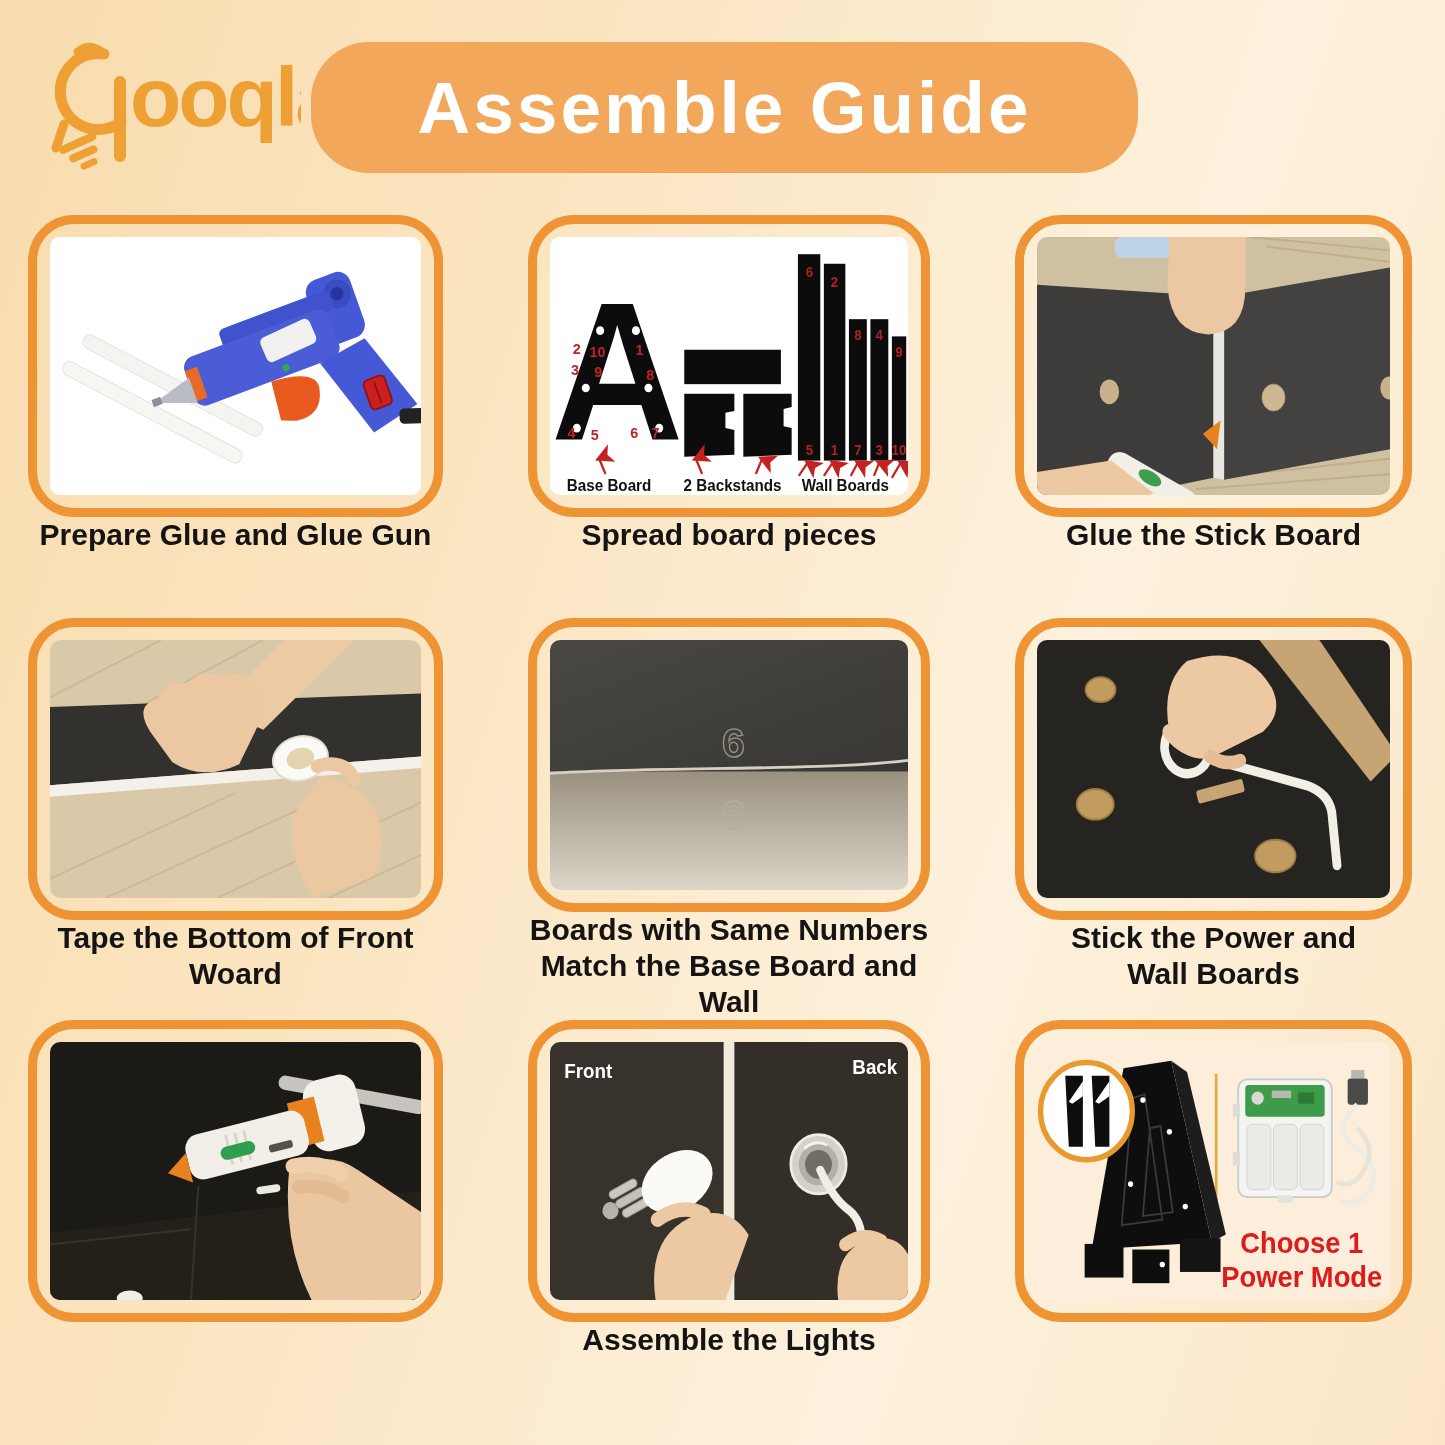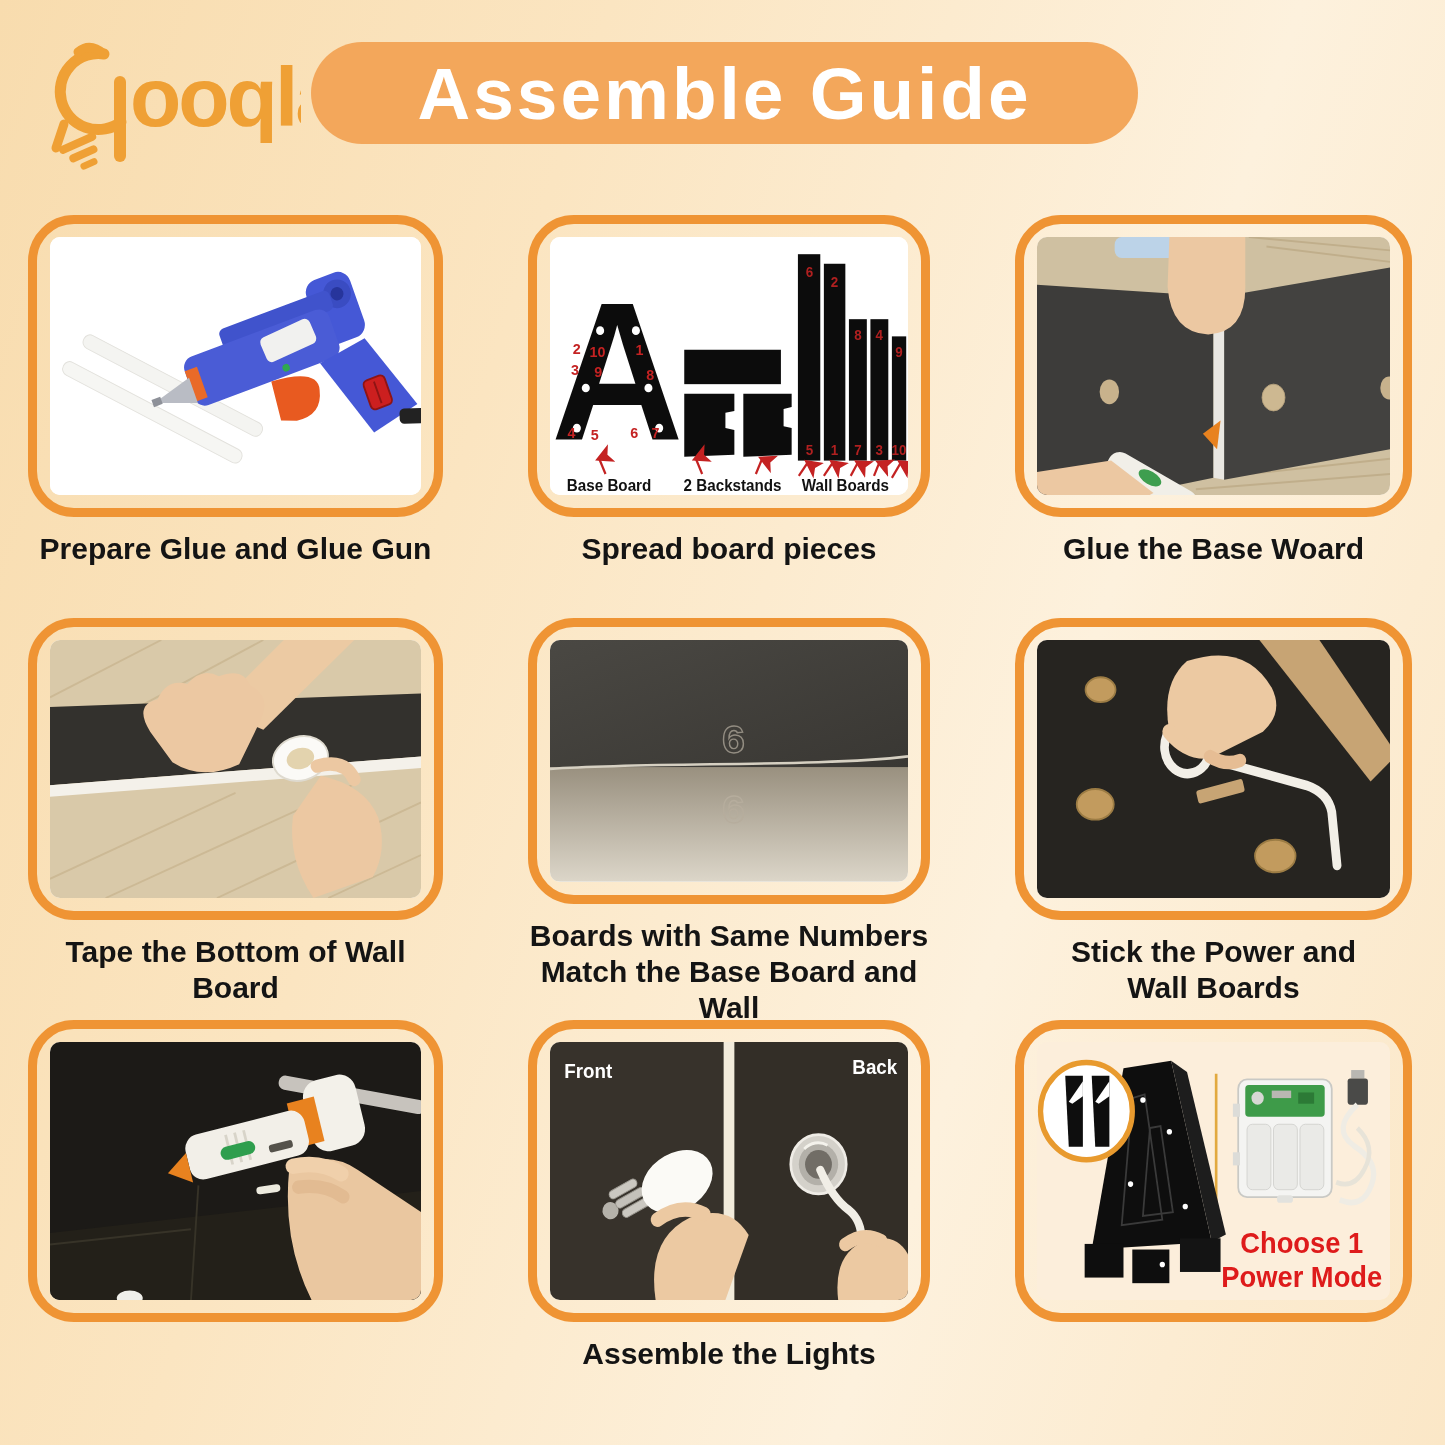--- a/index.html
+++ b/index.html
@@ -3,38 +3,38 @@
 <meta charset="utf-8">
 <style>
   html,body{margin:0;padding:0;}
   .page{
     position:relative;width:1445px;height:1445px;overflow:hidden;
     background:linear-gradient(108deg,#f8dcae 0%,#fbe5c1 32%,#fdf1dd 68%,#fbe7c7 100%);
     font-family:"Liberation Sans","DejaVu Sans",sans-serif;
   }
   .logo{position:absolute;left:26px;top:12px;width:275px;height:165px;}
   .title-pill{
-    position:absolute;left:311px;top:42px;width:827px;height:102px;
+    position:absolute;left:311px;top:42px;width:827px;height:131px;
     background:#f3a75b;border-radius:58px;display:flex;align-items:center;justify-content:center;
   }
   .title-pill span{color:#ffffff;font-size:73px;font-weight:bold;letter-spacing:3px;}
   .grid{
     position:absolute;left:28px;top:215px;width:1384px;
     display:grid;grid-template-columns:415px 402px 397px;grid-template-rows:403px 402px 402px;
     column-gap:85px;
   }
   .cell{display:flex;flex-direction:column;align-items:stretch;}
   .card{
     box-sizing:border-box;height:302px;border:9px solid #ef9434;border-radius:46px;
     padding:13px;background:transparent;
   }
   .card-inner{width:100%;height:100%;border-radius:10px;overflow:hidden;position:relative;background:#ffffff;}
   .card-inner.cream{background:#fceedb;}
   .card-inner svg{display:block;width:100%;height:100%;}
-  .caption{margin-top:14px;text-align:center;font-weight:bold;font-size:30px;line-height:36px;color:#141414;}
+  .caption{text-align:center;font-weight:bold;font-size:30px;line-height:36px;color:#141414;}
   .caption span{display:block;}
 </style>
 </head>
 <body>
 
 <div class="page">
 
   <svg class="logo" viewBox="0 0 275 165">
     <g>
       <path d="M78,42 A38,38 0 1,0 95,110" fill="none" stroke="#efa035" stroke-width="11" stroke-linecap="round"></path>
@@ -193,21 +193,21 @@
             <g>
               <polygon points="188,206 208,192 204,222" fill="#e8821f"></polygon>
               <rect x="88" y="220" width="112" height="36" rx="14" fill="#f1efe8" transform="rotate(28 88 220)"></rect>
               <ellipse cx="128" cy="252" rx="14" ry="7" fill="#3e9e4f" transform="rotate(28 128 252)"></ellipse>
               <path d="M0,246 L84,234 L132,268 L64,300 L0,300 z" fill="#ecc8a2"></path>
             </g>
           </svg>
         </div>
       </div>
       <div class="caption">
-        <span>Glue the Base Woard</span>
+        <span>Glue the Stick Board</span>
       </div>
     </div>
 
     <div class="cell">
       <div class="card">
         <div class="card-inner">
           <svg viewBox="0 0 400 270" preserveAspectRatio="none">
             <rect width="400" height="270" fill="#d9c9a9"></rect>
             <g stroke="#ccb995" stroke-width="2">
               <line x1="0" y1="60" x2="120" y2="0"></line>
@@ -227,21 +227,21 @@
             <g>
               <ellipse cx="270" cy="124" rx="30" ry="23" fill="#fbfaf7" stroke="#dedacf" stroke-width="2" transform="rotate(-14 270 124)"></ellipse>
               <ellipse cx="270" cy="124" rx="15" ry="11" fill="#e3d3ae" transform="rotate(-14 270 124)"></ellipse>
             </g>
             <path d="M292,142 q48,10 62,44 q10,34 -6,62 l-64,22 q-28,-40 -22,-86 z" fill="#ecc8a2"></path>
             <path d="M288,132 q30,-8 40,14" fill="none" stroke="#ecc8a2" stroke-width="14" stroke-linecap="round"></path>
           </svg>
         </div>
       </div>
       <div class="caption">
-        <span>Tape the Bottom of Wall Board</span>
+        <span>Tape the Bottom of Front Woard</span>
       </div>
     </div>
 
     <div class="cell">
       <div class="card">
         <div class="card-inner">
           <svg viewBox="0 0 400 270" preserveAspectRatio="none">
             <defs>
               <linearGradient id="s5-top" x1="0" y1="0" x2="1" y2="1">
                 <stop offset="0" stop-color="#4a4843"></stop>

